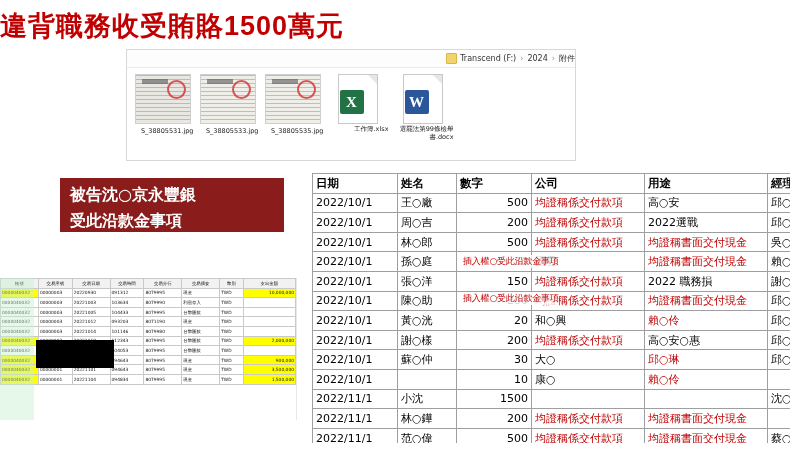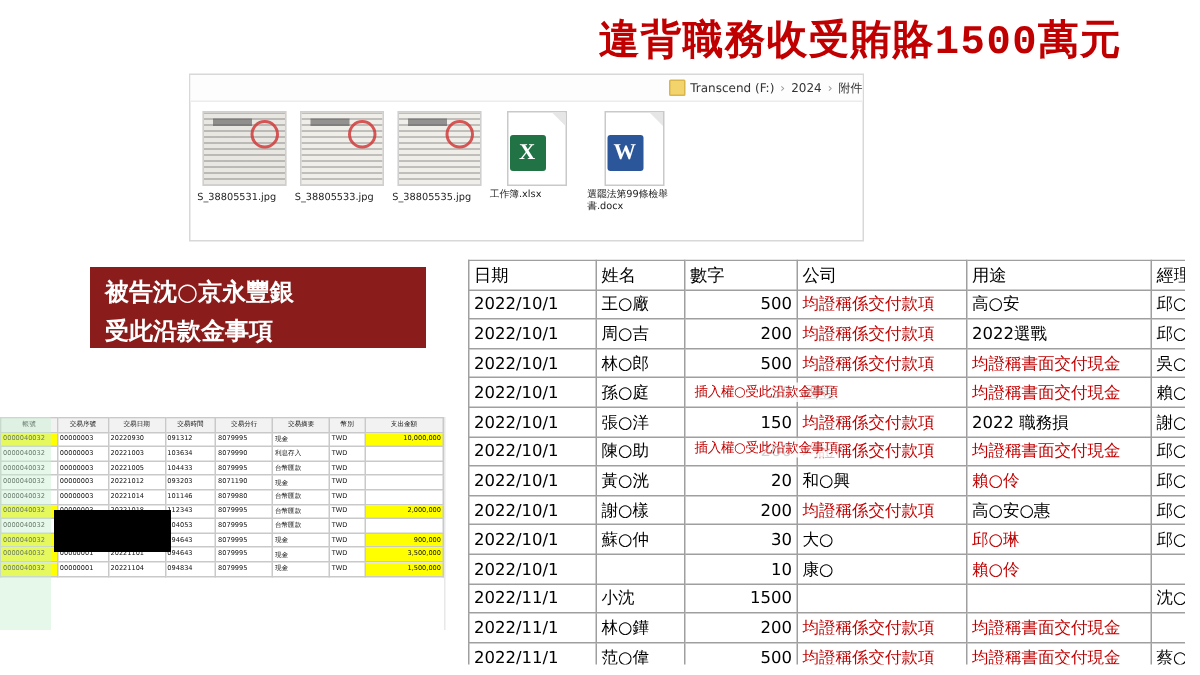--- a/index.html
+++ b/index.html
@@ -7,26 +7,26 @@
     width:800px;height:450px;
     background:#ffffff;
     font-family:"DejaVu Sans", sans-serif;
     overflow:hidden;
     position:relative;
   }
   
   .title{
     position:absolute;
     top:8px;left:0;width:748px;
-    text-align:right;
+    text-align:left;
     color:#c00000;
     font-size:27px;
     font-weight:bold;
     letter-spacing:1px;
-    font-family:Liberation Mono, monospace;
+    font-family:Liberation Sans, sans-serif;
   }
 
   
   .explorer{
     position:absolute;
     left:126px;top:49px;width:448px;height:110px;
     background:#ffffff;
     border:1px solid #d8d8d8;
   }
   .explorer-bar{
@@ -94,21 +94,21 @@
     color:#fff;font-size:15px;font-weight:bold;
     display:flex;align-items:center;justify-content:center;
     font-family:"Liberation Serif", serif;
   }
   .badge.x{background:#217346;}
   .badge.p{background:#d72b2b;font-size:11px;}
   .badge.w{background:#2b579a;}
   .fname{
     margin-top:3px;
     font-size:6.5px;line-height:8px;
-    color:#222;text-align:left;
+    color:#222;text-align:right;
     width:62px;word-break:break-all;
   }
 
   
   .caption{
     position:absolute;
     left:58px;top:176px;width:228px;height:58px;
     background:#8a1c1c;
     border:2px solid #ffffff;
     color:#ffffff;
@@ -163,21 +163,21 @@
   .maintable td,.maintable th{
     border:1px solid #9f9f9f;
     height:18.6px;
     padding:0 3px;
     font-size:11px;
     white-space:nowrap;
     overflow:hidden;
     vertical-align:middle;
   }
   .maintable th{
-    font-weight:normal;
+    font-weight:bold;
     text-align:left;
     font-size:11.5px;
     color:#000;
   }
   .c-date{width:78px;}
   .c-name{width:52px;}
   .c-num{width:68px;text-align:right;}
   .c-comp{width:106px;}
   .c-use{width:116px;}
   .c-mgr{width:54px;}

